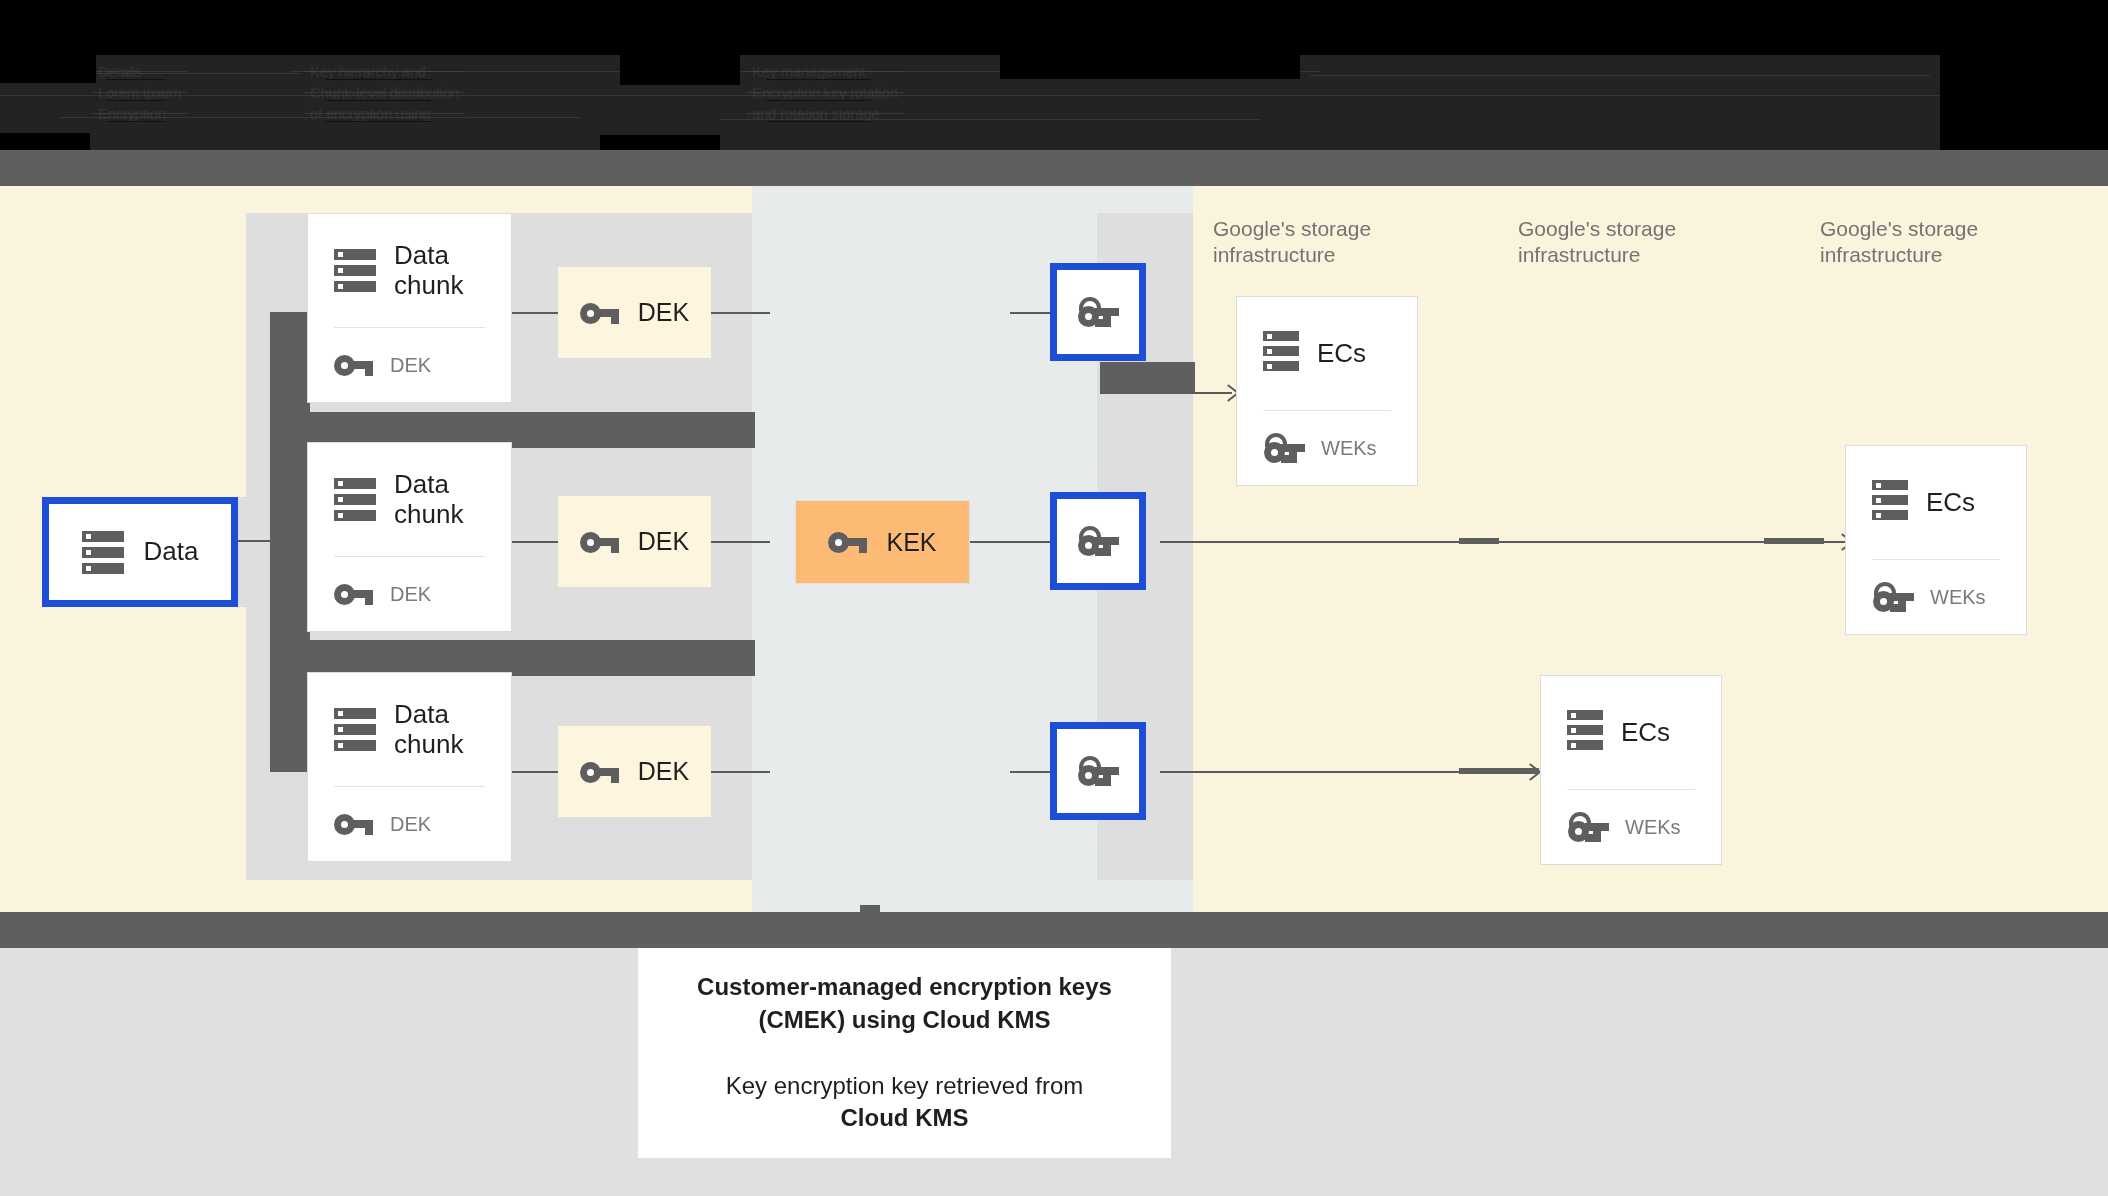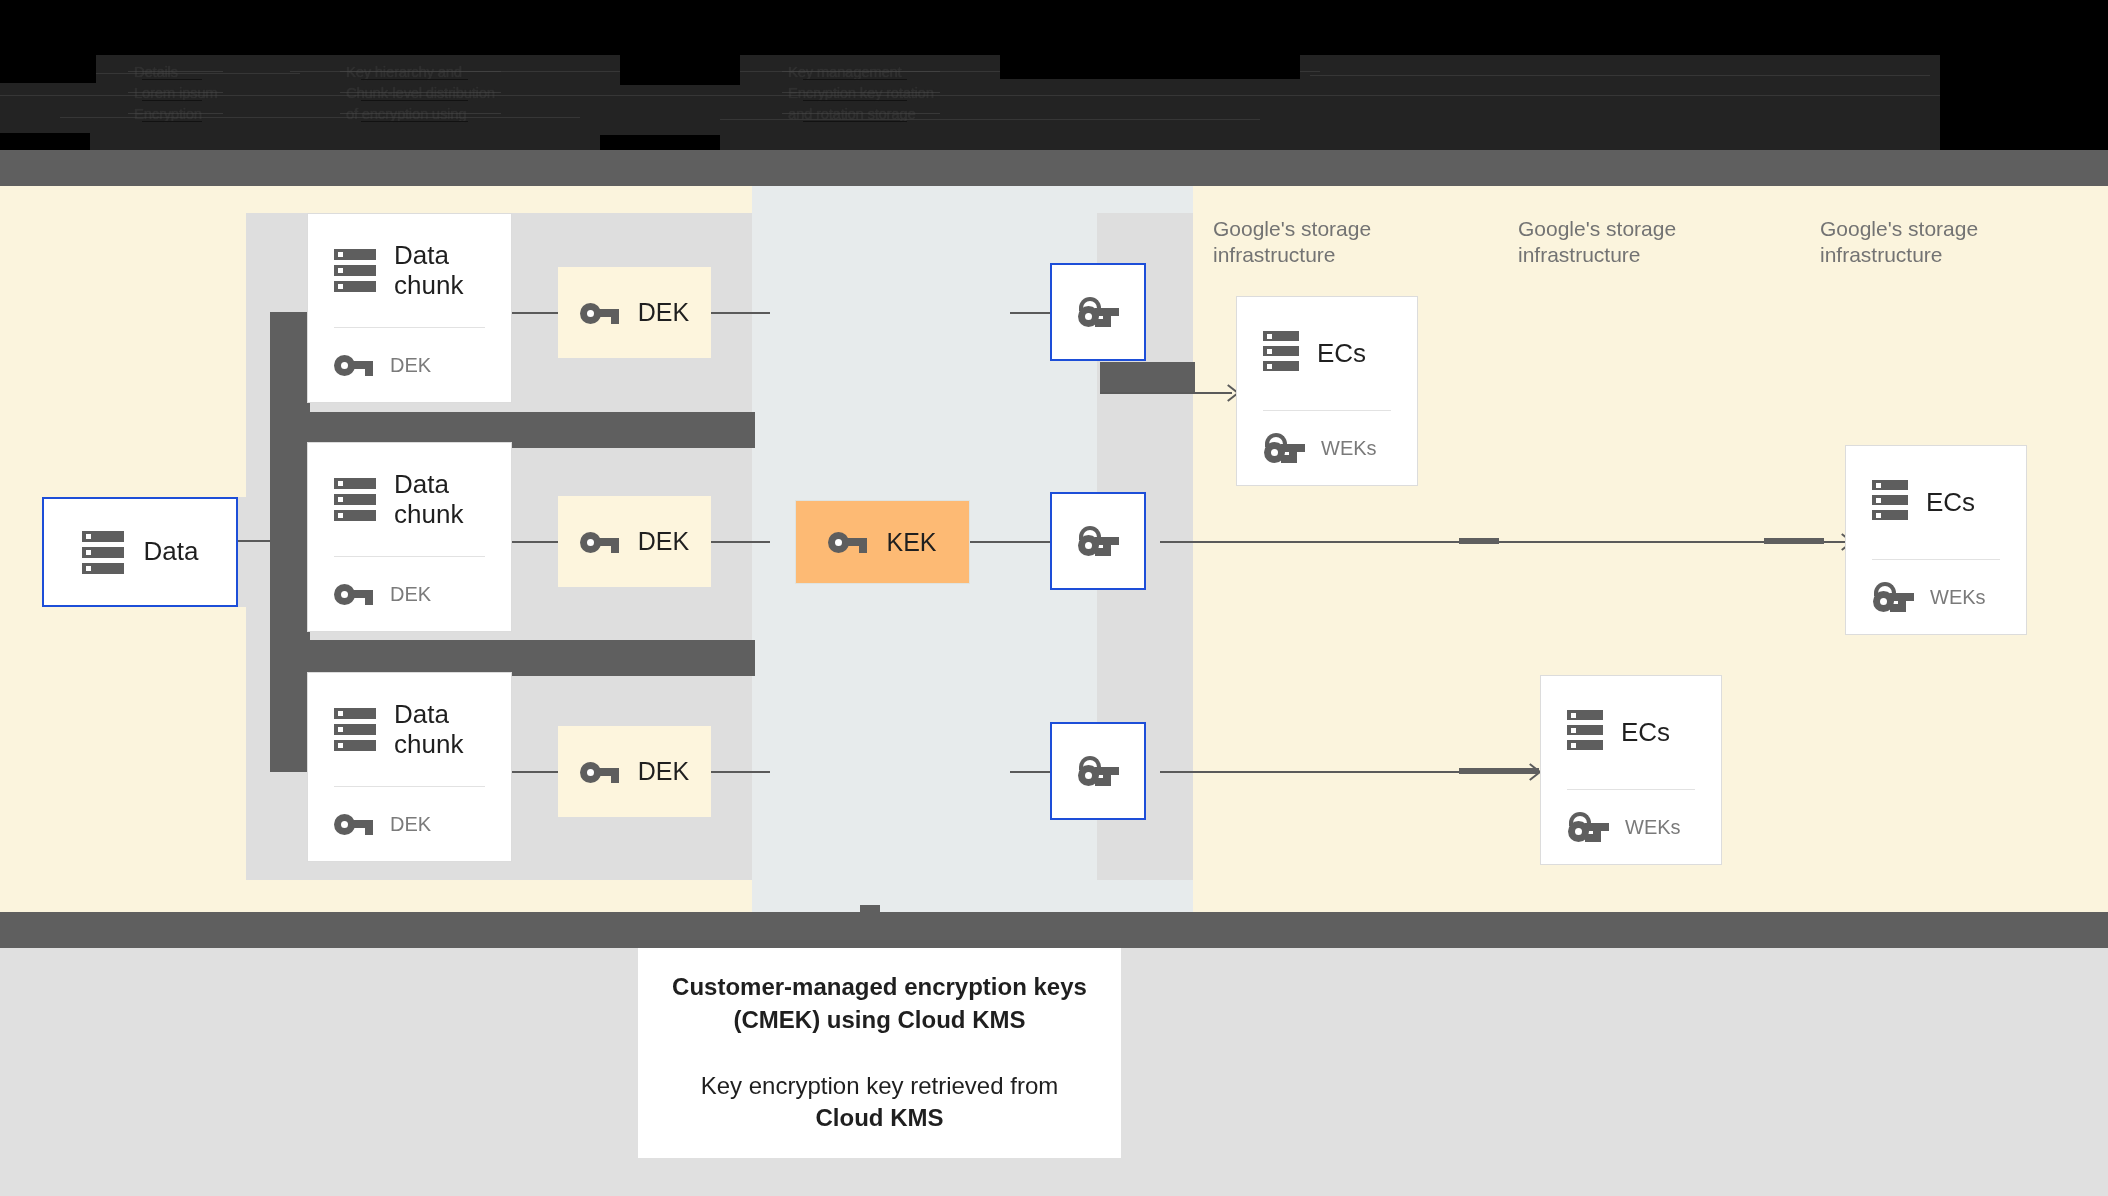--- a/index.html
+++ b/index.html
@@ -8,21 +8,21 @@
     width: 2108px; height: 1196px;
     background: #000;
     font-family: "Liberation Sans", sans-serif;
     overflow: hidden;
   }
   #stage { position: relative; width: 2108px; height: 1196px; background:#000; }
 
   
   .hdr-band { position:absolute; left:0; top:55px; width:2108px; height:95px; background:#232323; }
   .hdr-top-black { position:absolute; left:0; top:0; width:2108px; height:55px; background:#000; }
-  .hdr-col { position:absolute;margin-left:36px; }
+  .hdr-col { position:absolute; }
   .hdr-line {
     color:#2f2f2f;
     font-size:15px;
     line-height:21px;
     white-space:nowrap;
     letter-spacing:-0.3px;
     text-shadow: 0 0 1px #3a3a3a;
     position:relative;
   }
   .hdr-line::after {
@@ -69,21 +69,21 @@
     border:1px solid #dcdcdc;
     display:flex; flex-direction:column;
     justify-content:center;
   }
   .card-top { display:flex; align-items:center; gap:18px; padding:0 26px; flex:1; }
   .card-div { height:1px; background:#e2e2e2; margin:0 26px; }
   .card-bot { display:flex; align-items:center; gap:16px; padding:0 26px; height:74px; }
   .card-title { font-size:26px; color:#1f1f1f; line-height:1.15; }
   .card-sub { font-size:20px; color:#7a7a7a; }
 
-  .plain-card { position:absolute; background:#fff; border:2px solid #1d4ed8;
+  .plain-card { position:absolute; background:#fff; border:7px solid #1d4ed8;
                 display:flex; align-items:center; justify-content:center; gap:20px; }
 
   .keybox { position:absolute; display:flex; align-items:center; justify-content:center; gap:18px; }
   .keybox.dek { background:#fdf5dd; }
   .keybox.kek { background:#fdba74; border:1px solid #dfe3e0; }
   .keybox .lbl { font-size:25px; color:#1f1f1f; }
 
   
   .svr { display:inline-block; }
   .svr i { display:block; width:42px; height:11px; background:#5e5e5e; margin-bottom:5px; position:relative; }
@@ -420,21 +420,21 @@
           <span class="shaft2"></span>
           <span class="tooth"></span>
       </span>
       <span class="card-sub">WEKs</span>
     </div>
   </div>
 
   <div class="bar-dark" style="left:0; top:912px; width:2108px; height:36px;"></div>
   <div class="footer-gray" style="left:0; top:948px; width:2108px; height:248px;"></div>
 
-  <div class="caption" style="left:638px; top:948px; width:483px; height:210px;">
+  <div class="caption" style="left:638px; top:948px; width:533px; height:210px;">
     <div class="cap-b">Customer-managed encryption keys
 (CMEK) using Cloud KMS</div>
     <div class="cap-n">
       <span>Key encryption key retrieved from</span><br>
       <b>Cloud KMS</b>
     </div>
   </div>
 
 </div>
 

